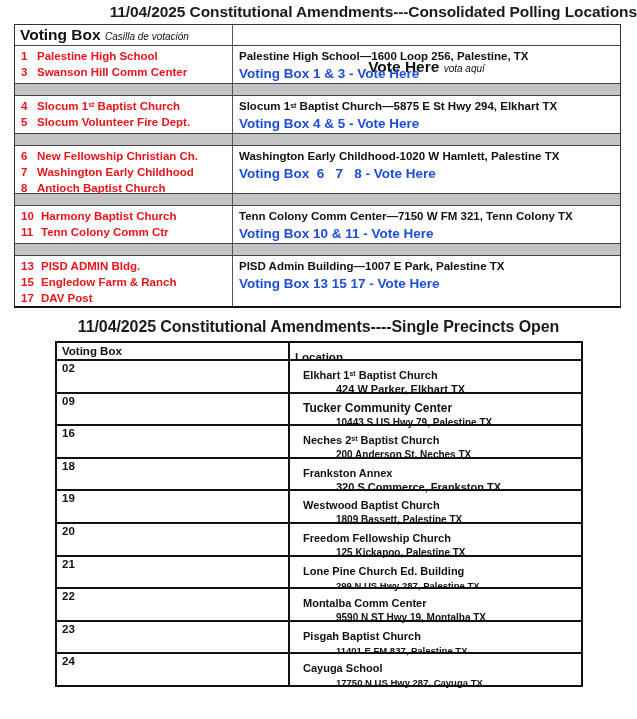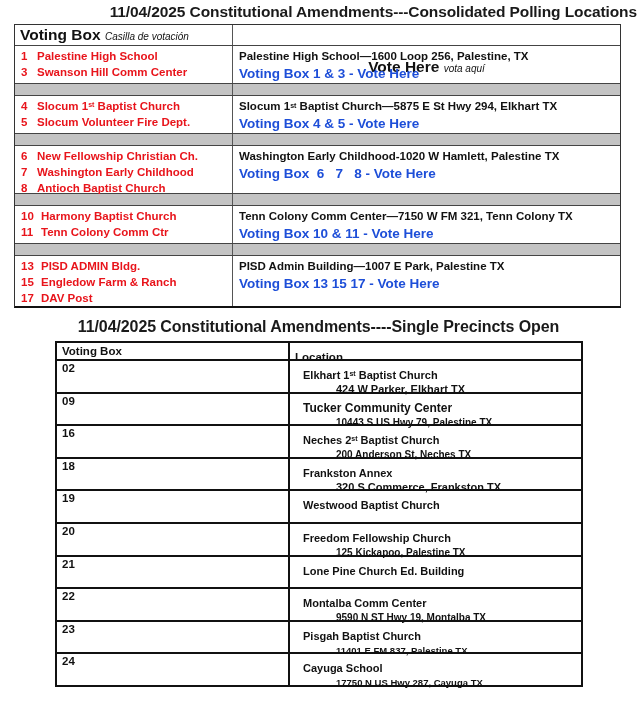--- a/index.html
+++ b/index.html
@@ -156,33 +156,35 @@
     <div class="c1">18</div>
     <div class="c2">
       <div class="loc-name">Frankston Annex</div>
       <div class="loc-addr" style="font-size:11px">320 S Commerce, Frankston TX</div>
     </div>
   </div>
   <div class="row drow">
     <div class="c1">19</div>
     <div class="c2">
       <div class="loc-name">Westwood Baptist Church</div>
+      <div class="loc-addr">1809 Bassett, Palestine TX</div>
     </div>
   </div>
   <div class="row drow">
     <div class="c1">20</div>
     <div class="c2">
       <div class="loc-name">Freedom Fellowship Church</div>
       <div class="loc-addr">125 Kickapoo, Palestine  TX</div>
     </div>
   </div>
   <div class="row drow">
     <div class="c1">21</div>
     <div class="c2">
       <div class="loc-name">Lone Pine Church Ed. Building</div>
+      <div class="loc-addr" style="font-size:9.5px">299 N US Hwy 287, Palestine TX</div>
     </div>
   </div>
   <div class="row drow">
     <div class="c1">22</div>
     <div class="c2">
       <div class="loc-name">Montalba Comm Center</div>
       <div class="loc-addr">9590 N ST Hwy 19, Montalba TX</div>
     </div>
   </div>
   <div class="row drow">

